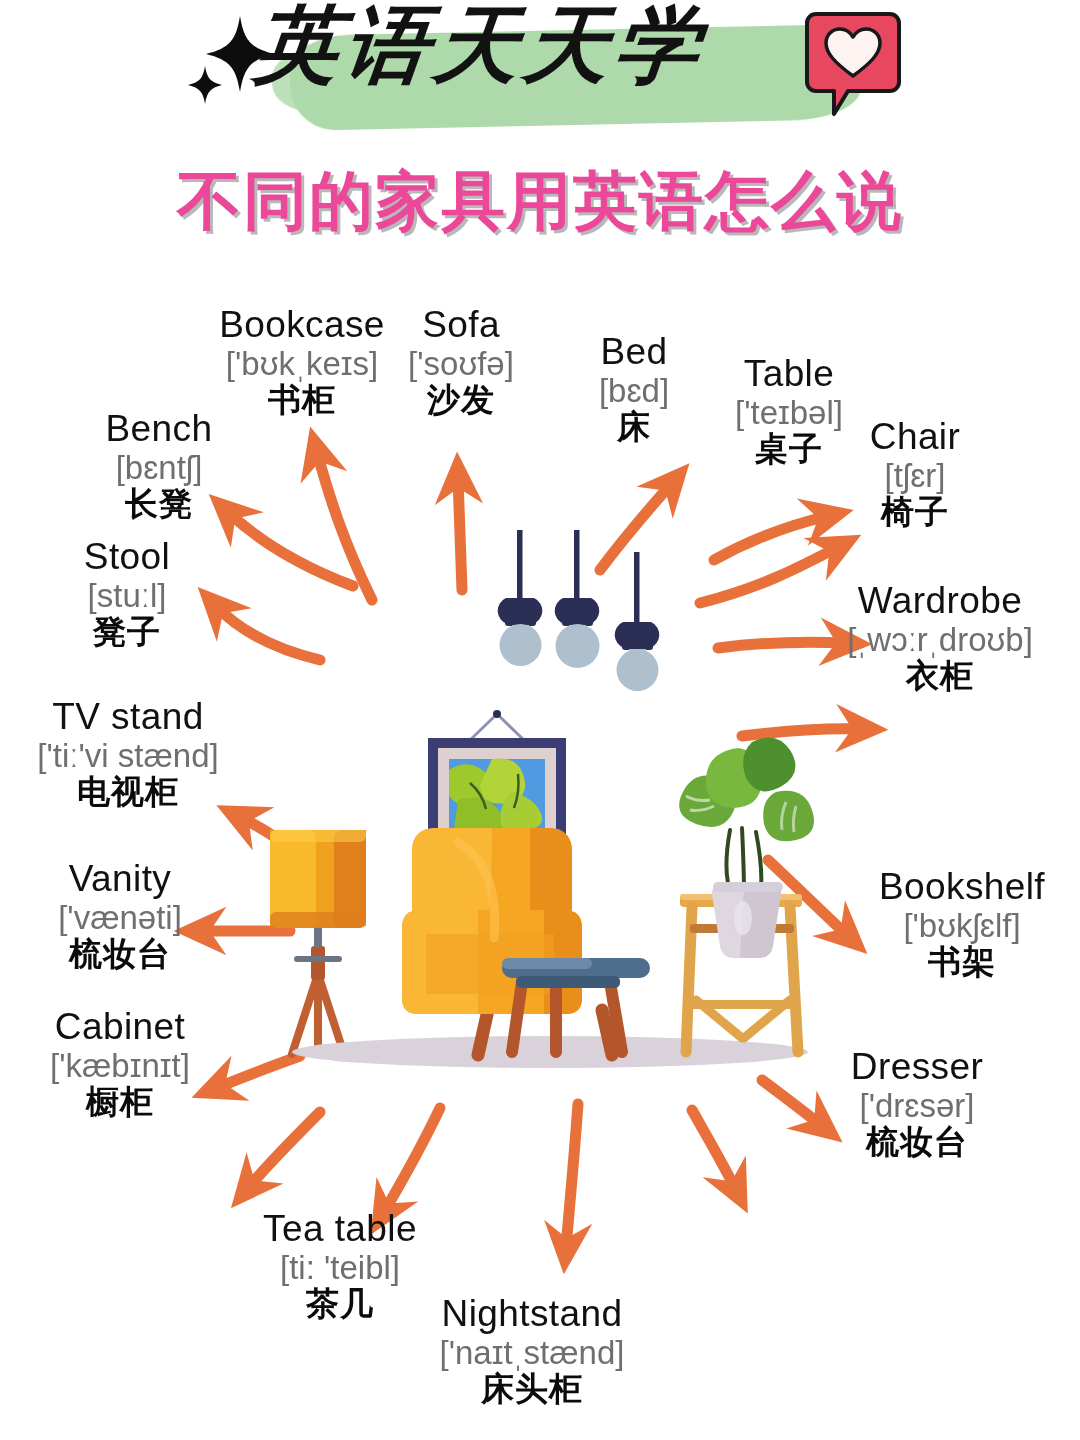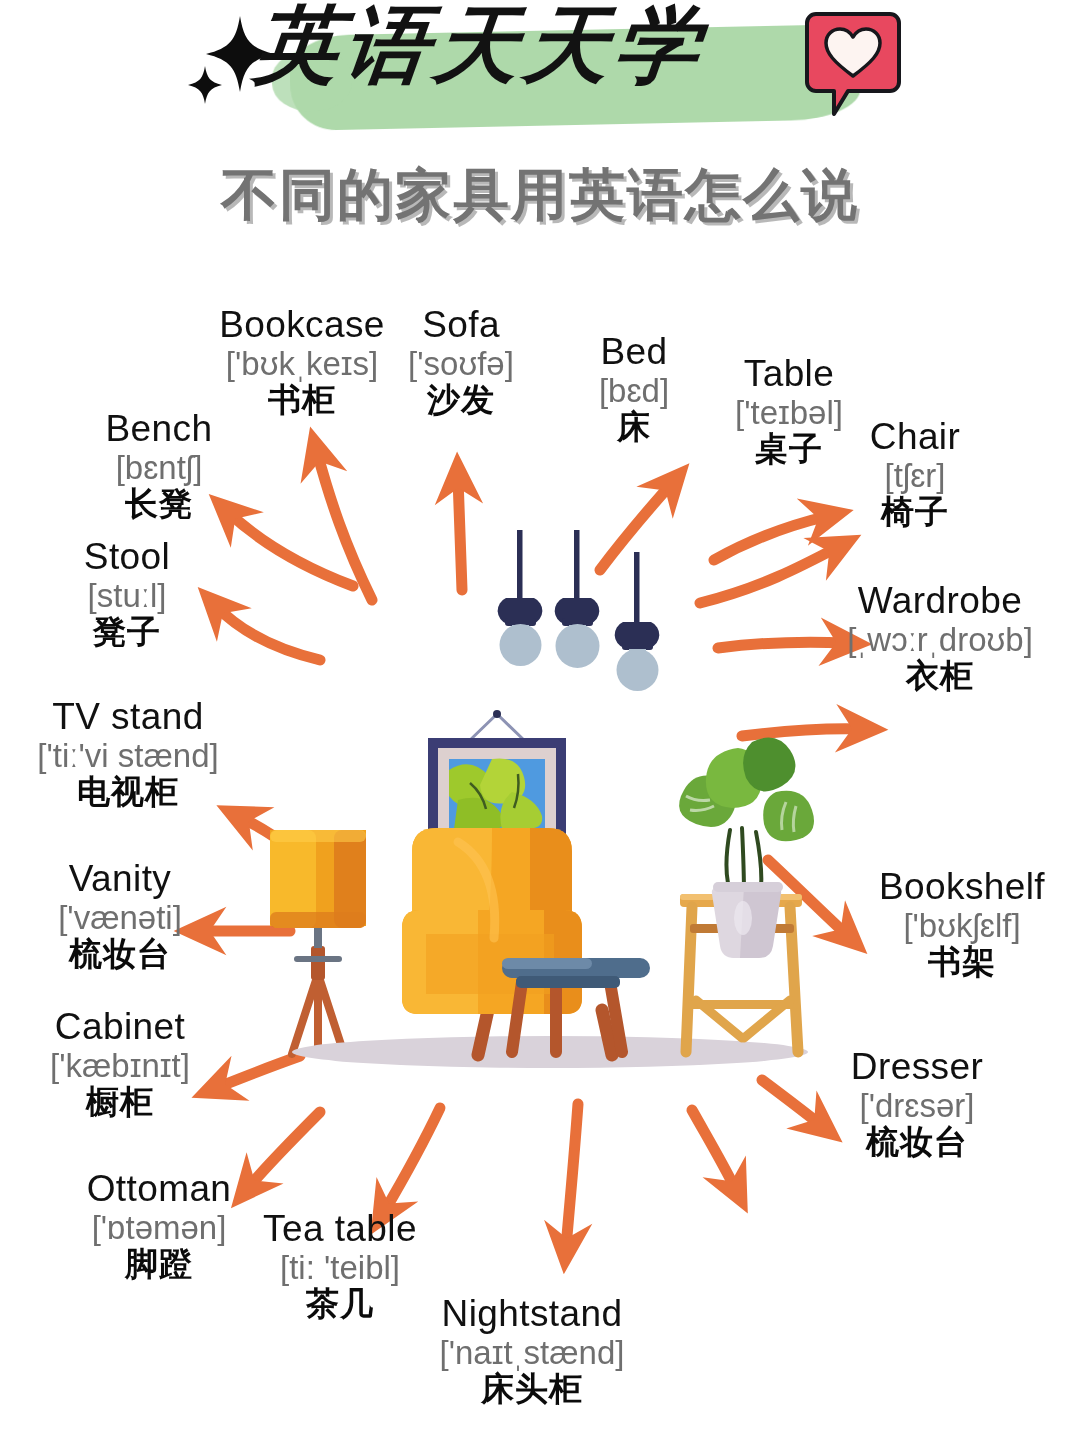--- a/index.html
+++ b/index.html
@@ -31,21 +31,21 @@
     font-weight:700;font-style:italic;
     font-size:84px;letter-spacing:6px;color:#121212;
     line-height:1.05;white-space:nowrap;
     transform:skewX(-6deg);
   }
   .heartbubble{position:absolute;left:804px;top:10px;width:98px;height:110px;}
 
   
   .maintitle{
     position:absolute;left:0;top:158px;width:1080px;text-align:center;
-    font-size:56px;font-weight:700;color:#737373;
+    font-size:64px;font-weight:700;color:#ec4899;
     letter-spacing:2px;white-space:nowrap;
     text-shadow:3px 3px 0 rgba(20,20,20,.30);
   }
 
   
   .scene{position:absolute;left:230px;top:530px;width:620px;height:570px;}
 
   
   .lbl{position:absolute;text-align:center;line-height:1.0;}
   .lbl .en{font-size:37px;color:#111111;font-weight:400;letter-spacing:.4px;white-space:nowrap;}
@@ -291,25 +291,20 @@
     <div class="ipa">['kæbɪnɪt]</div>
     <div class="cn">橱柜</div>
   </div>
 
   <div class="lbl" style="left:828px;top:1048px;width:178px;">
     <div class="en">Dresser</div>
     <div class="ipa">['drɛsər]</div>
     <div class="cn">梳妆台</div>
   </div>
 
-  <div class="lbl" style="left:66px;top:1170px;width:186px;">
-    <div class="en">Ottoman</div>
-    <div class="ipa">['ɒtəmən]</div>
-    <div class="cn">脚蹬</div>
-  </div>
 
   <div class="lbl" style="left:248px;top:1210px;width:184px;">
     <div class="en">Tea table</div>
     <div class="ipa">[ti: 'teibl]</div>
     <div class="cn">茶几</div>
   </div>
 
   <div class="lbl" style="left:424px;top:1262px;width:216px;margin-top:33px;">
     <div class="en">Nightstand</div>
     <div class="ipa">['naɪtˌstænd]</div>

